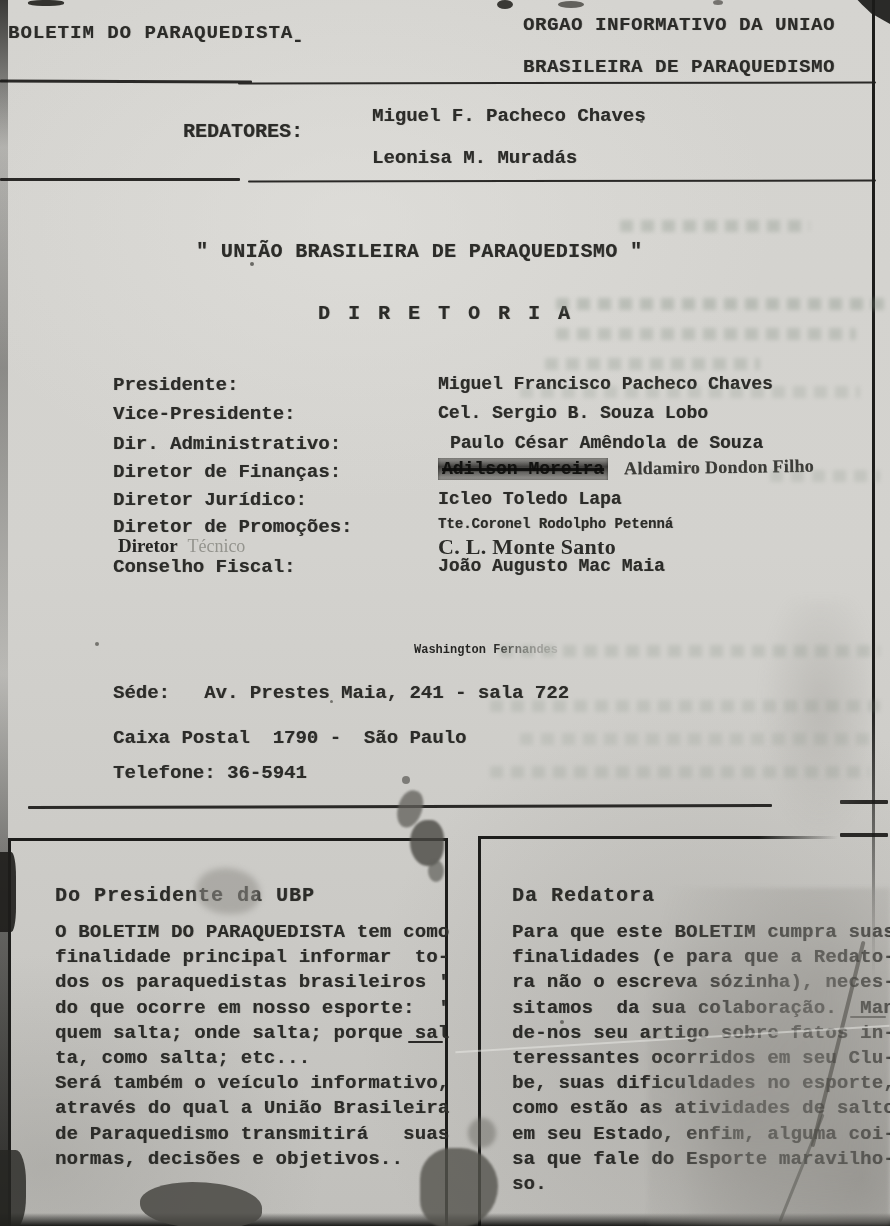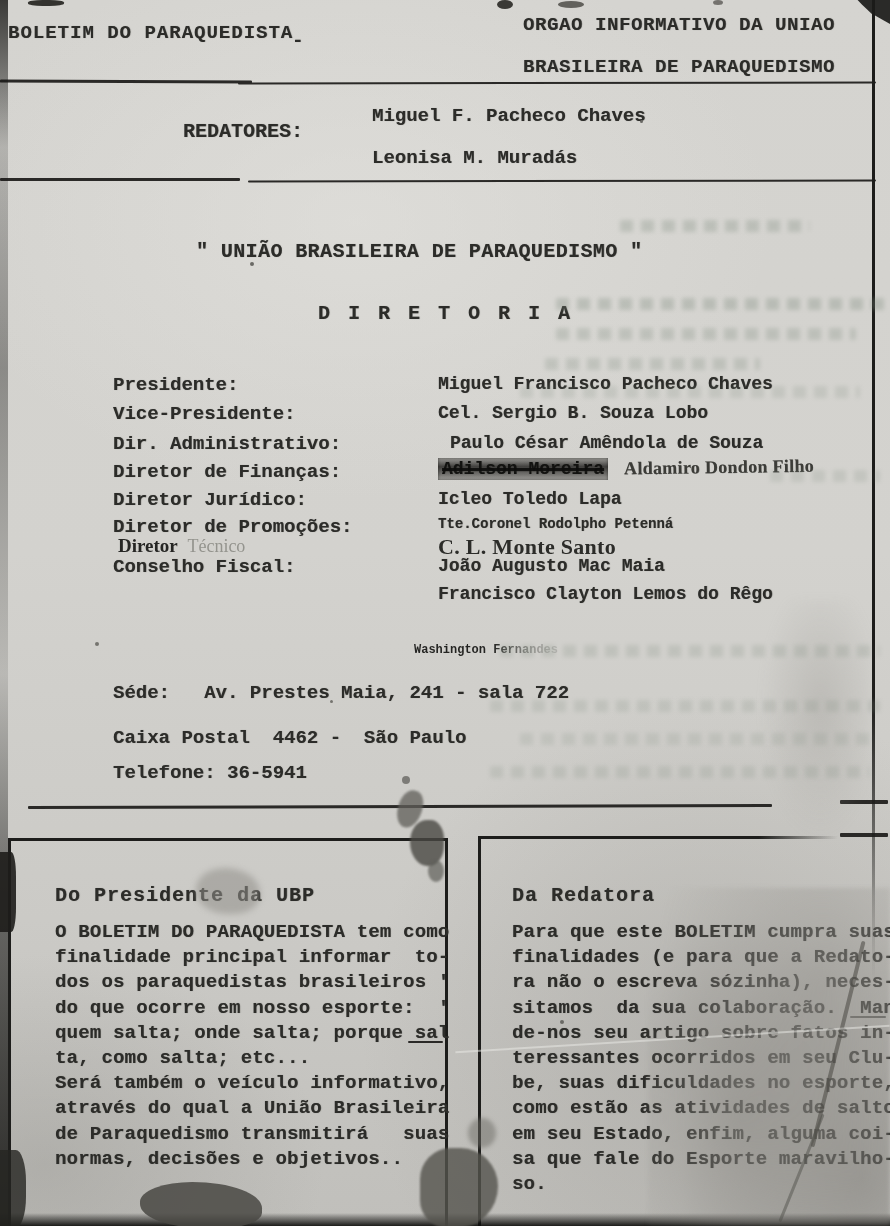--- a/index.html
+++ b/index.html
@@ -91,25 +91,24 @@
   <div class="abs tw" style="left:438px;top:516px;font-size:14px;">Tte.Coronel Rodolpho Petenná</div>
 
   <div class="abs" style="left:118px;top:535px;">
     <span class="serif" style="font-size:19px;font-weight:700;color:#262624;">Diretor</span>
     <span class="serif" style="font-size:18px;color:#94948e;">Técnico</span>
   </div>
   <div class="abs serif" style="left:438px;top:534px;font-size:22px;font-weight:700;color:#2c2c29;letter-spacing:.3px;">C. L. Monte Santo</div>
 
   <div class="abs tw" style="left:113px;top:556px;font-size:19px;">Conselho Fiscal:</div>
   <div class="abs tw" style="left:438px;top:556px;font-size:18px;">João Augusto Mac Maia</div>
-  <div class="abs tw" style="left:438px;top:584px;font-size:18px;">Francisco Clayton Lemos do Rêgo</div>
   <div class="abs tw fadeTail" style="left:414px;top:610px;font-size:12px;margin-top:33px;">Washington Fernandes</div>
 
   <div class="abs tw" style="left:113px;top:682px;font-size:19px;">Séde:   Av. Prestes Maia, 241 - sala 722</div>
-  <div class="abs tw" style="left:113px;top:727px;font-size:19px;">Caixa Postal  4462 -  São Paulo</div>
+  <div class="abs tw" style="left:113px;top:727px;font-size:19px;">Caixa Postal  1790 -  São Paulo</div>
   <div class="abs tw" style="left:113px;top:762px;font-size:19px;">Telefone: 36-5941</div>
 
   <div class="line" style="left:28px;top:805px;width:744px;height:3px;transform:rotate(-.15deg);"></div>
   <div class="line" style="left:840px;top:800px;width:48px;height:4px;"></div>
   <div class="line" style="left:840px;top:833px;width:48px;height:4px;"></div>
 
   <div class="abs" style="left:872px;top:0;width:3px;height:980px;background:linear-gradient(180deg,#1c1c1a 0%,#1c1c1a 72%,rgba(28,28,26,.45) 88%,transparent 100%);"></div>
 
   <div class="boxframe" style="left:8px;top:838px;width:434px;height:388px;"></div>
   <div class="abs" style="left:478px;top:836px;width:360px;height:3px;background:linear-gradient(90deg,#1d1d1b 0%,#1d1d1b 78%,rgba(29,29,27,0) 100%);"></div>

